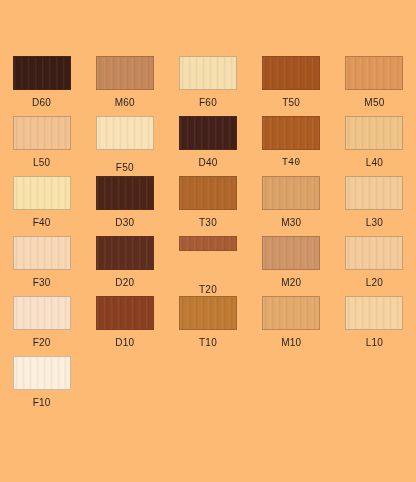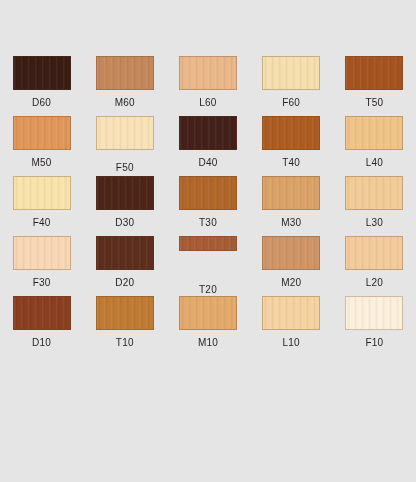--- a/index.html
+++ b/index.html
@@ -74,57 +74,57 @@
     line-height: 12px;
     color: #231f20;
     letter-spacing: 0.2px;
     text-align: center;
     white-space: nowrap;
   }
 </style>
 </head>
 <body>
 
-<div id="chart-root" style="background: #e5e5e5;">
+<div id="chart-root" style="background: #fdba74;">
   <div class="swatch-grid">
       <div class="swatch-cell">
         <div class="swatch-chip" style="background-color: rgb(58, 29, 20);"></div>
         <div class="swatch-label" style="color: rgb(35, 31, 32);">D60</div>
       </div>
       <div class="swatch-cell">
         <div class="swatch-chip" style="background-color: rgb(196, 136, 90);"></div>
         <div class="swatch-label" style="color: rgb(35, 31, 32);">M60</div>
-      </div>
-      <div class="swatch-cell">
-        <div class="swatch-chip" style="background-color: rgb(234, 184, 138);"></div>
-        <div class="swatch-label" style="color: rgb(35, 31, 32);">L60</div>
       </div>
       <div class="swatch-cell">
         <div class="swatch-chip" style="background-color: rgb(246, 223, 174);"></div>
         <div class="swatch-label" style="color: rgb(35, 31, 32);">F60</div>
       </div>
       <div class="swatch-cell">
         <div class="swatch-chip" style="background-color: rgb(165, 84, 31);"></div>
         <div class="swatch-label" style="color: rgb(35, 31, 32);">T50</div>
       </div>
       <div class="swatch-cell">
         <div class="swatch-chip" style="background-color: rgb(224, 151, 90);"></div>
         <div class="swatch-label" style="color: rgb(35, 31, 32);">M50</div>
       </div>
       <div class="swatch-cell">
+        <div class="swatch-chip" style="background-color: rgb(242, 194, 144);"></div>
+        <div class="swatch-label" style="color: rgb(35, 31, 32);">L50</div>
+      </div>
+      <div class="swatch-cell">
         <div class="swatch-chip" style="background-color: rgb(250, 226, 184);"></div>
         <div class="swatch-label" style="color: rgb(35, 31, 32); margin-top: 12px;">F50</div>
       </div>
       <div class="swatch-cell">
         <div class="swatch-chip" style="background-color: rgb(68, 32, 26);"></div>
         <div class="swatch-label" style="color: rgb(35, 31, 32);">D40</div>
       </div>
       <div class="swatch-cell">
         <div class="swatch-chip" style="background-color: rgb(173, 92, 34);"></div>
-        <div class="swatch-label" style="color: rgb(35, 31, 32);">T40</div>
+        <div class="swatch-label" style="color: rgb(35, 31, 32); font-family: Liberation Mono, monospace;">T40</div>
       </div>
       <div class="swatch-cell">
         <div class="swatch-chip" style="background-color: rgb(240, 196, 136);"></div>
         <div class="swatch-label" style="color: rgb(35, 31, 32);">L40</div>
       </div>
       <div class="swatch-cell">
         <div class="swatch-chip" style="background-color: rgb(249, 227, 172);"></div>
         <div class="swatch-label" style="color: rgb(35, 31, 32);">F40</div>
       </div>
       <div class="swatch-cell">
@@ -157,20 +157,24 @@
       </div>
       <div class="swatch-cell">
         <div class="swatch-chip" style="background-color: rgb(207, 149, 103);"></div>
         <div class="swatch-label" style="color: rgb(35, 31, 32);">M20</div>
       </div>
       <div class="swatch-cell">
         <div class="swatch-chip" style="background-color: rgb(244, 203, 155);"></div>
         <div class="swatch-label" style="color: rgb(35, 31, 32);">L20</div>
       </div>
       <div class="swatch-cell">
+        <div class="swatch-chip" style="background-color: rgb(250, 224, 200);"></div>
+        <div class="swatch-label" style="color: rgb(35, 31, 32);">F20</div>
+      </div>
+      <div class="swatch-cell">
         <div class="swatch-chip" style="background-color: rgb(138, 63, 33);"></div>
         <div class="swatch-label" style="color: rgb(35, 31, 32);">D10</div>
       </div>
       <div class="swatch-cell">
         <div class="swatch-chip" style="background-color: rgb(191, 122, 51);"></div>
         <div class="swatch-label" style="color: rgb(35, 31, 32);">T10</div>
       </div>
       <div class="swatch-cell">
         <div class="swatch-chip" style="background-color: rgb(227, 170, 108);"></div>
         <div class="swatch-label" style="color: rgb(35, 31, 32);">M10</div>

